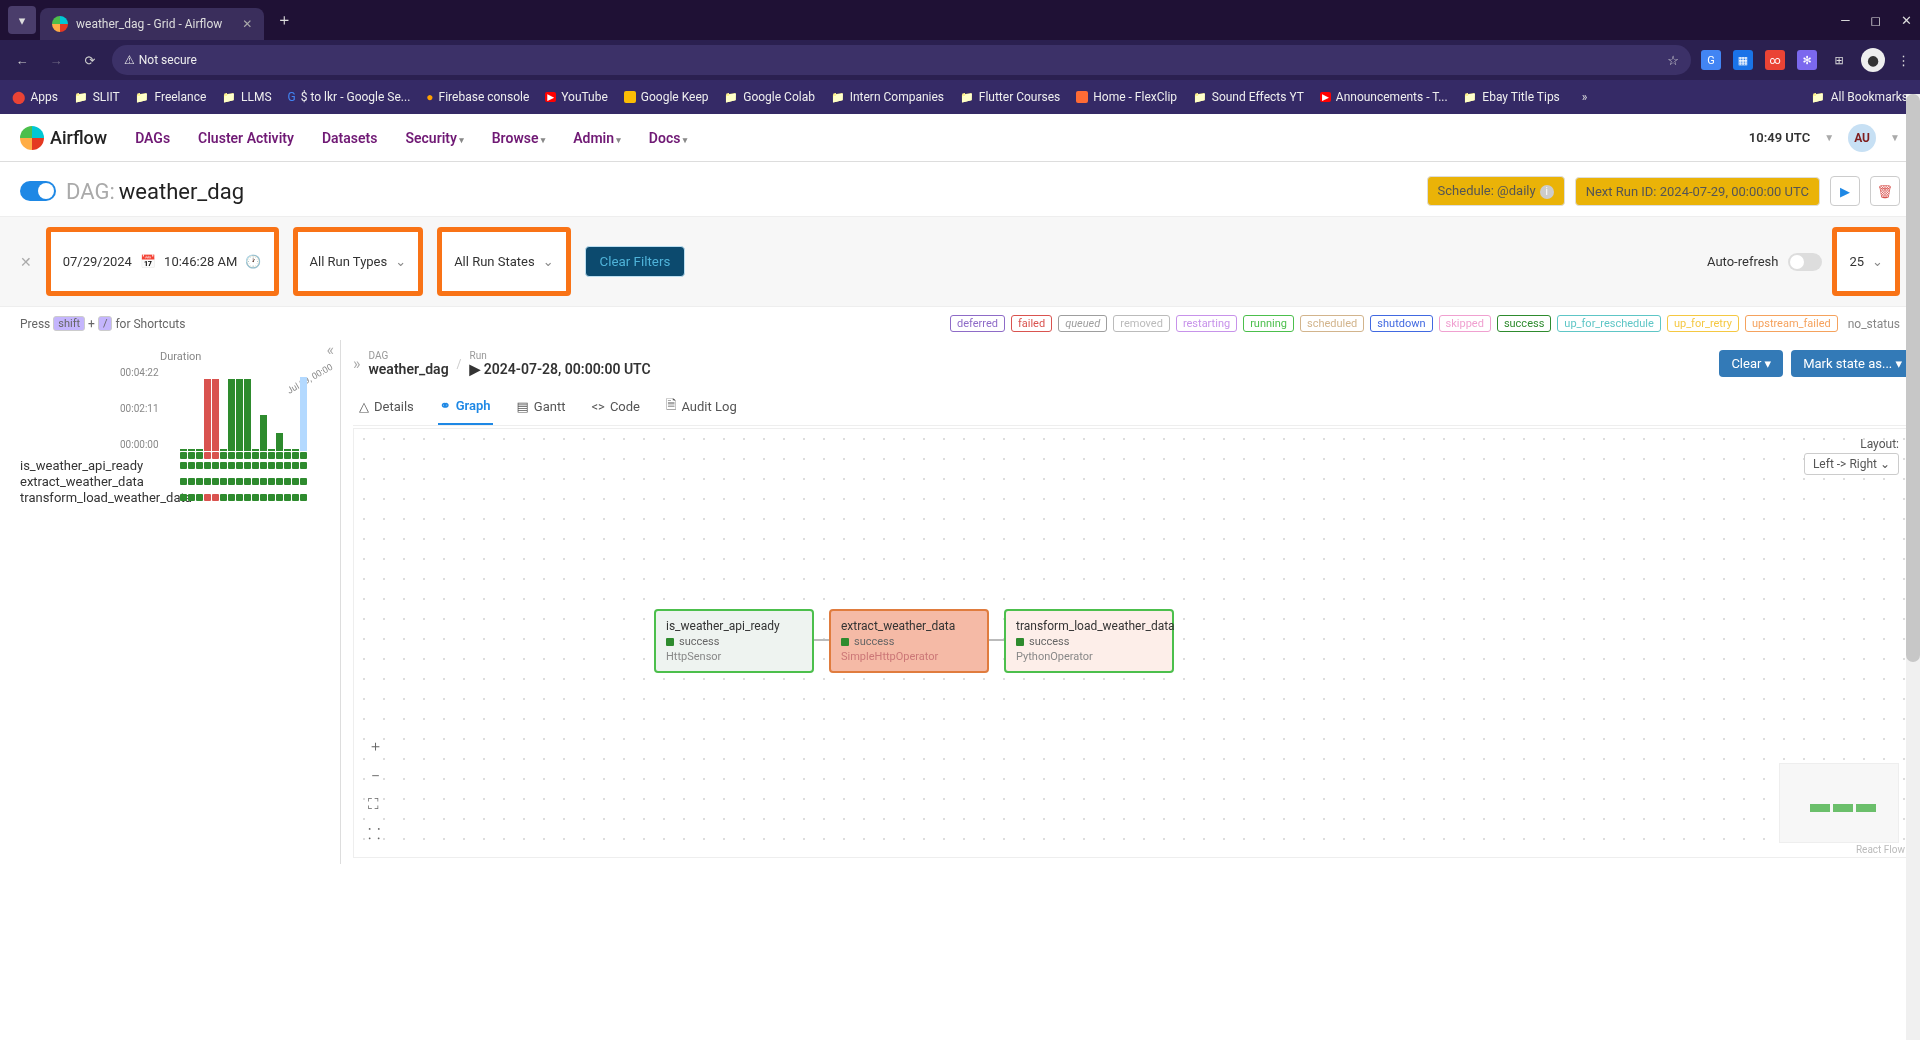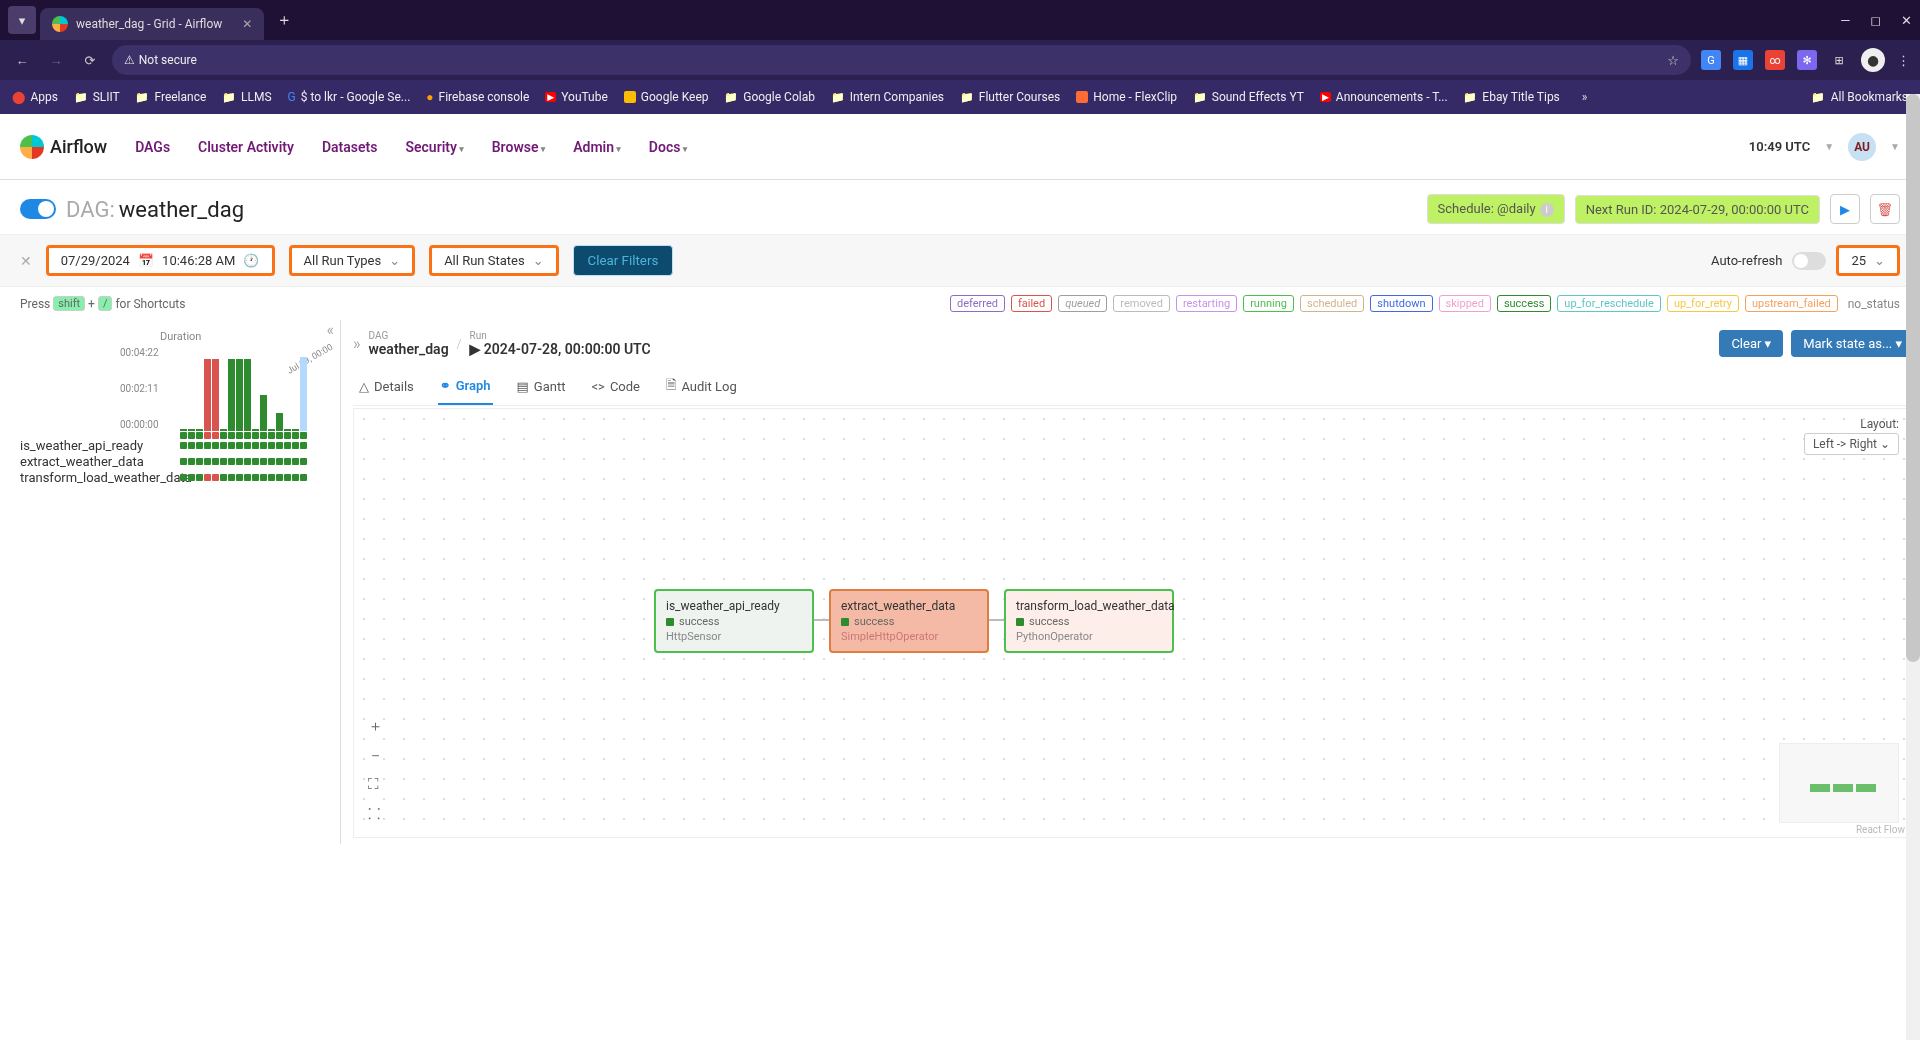--- a/index.html
+++ b/index.html
@@ -22,53 +22,53 @@
 .ext-icons { display:flex; gap:12px; align-items:center; }
 .ext-icon { width:20px; height:20px; border-radius:3px; display:flex; align-items:center; justify-content:center; font-size:11px;}
 .avatar-circle { width:24px; height:24px; border-radius:50%; background:#eee; color:#333; display:flex; align-items:center; justify-content:center; font-size:10px; font-weight:bold;}
 
 .bookmarks-bar { background: #352a66; height:34px; display:flex; align-items:center; padding:0 12px; gap:16px; color:#eee; font-size:12px; overflow:hidden;}
 .bm { display:flex; align-items:center; gap:5px; white-space:nowrap; cursor:pointer;}
 .folder-icon::before { content:"📁"; font-size:11px; filter: grayscale(0.3) brightness(1.4);}
 .all-bm { margin-left:auto; display:flex; gap:6px; align-items:center;}
 
 
-.af-header { height:66px; border-bottom:1px solid #ddd; display:flex; align-items:center; padding:0 20px; gap:28px; }
+.af-header { height:48px; border-bottom:1px solid #ddd; display:flex; align-items:center; padding:0 20px; gap:28px; }
 .af-logo { display:flex; align-items:center; gap:6px; font-weight:500; font-size:18px; color:#222;}
 .af-pinwheel { width:24px; height:24px; background: conic-gradient(#00c7d4 0 25%, #e43921 25% 50%, #ffad46 50% 75%, #4cbf4c 75% 100%); border-radius:50%; position:relative;}
 .af-nav { display:flex; gap:28px; }
 .af-nav-item { font-weight:600; color:#701a75; cursor:pointer; font-size:14px; }
 .caret::after { content:" ▾"; font-size:9px; color:#888; }
 .af-right { margin-left:auto; display:flex; align-items:center; gap:14px;}
 .user-badge { width:28px; height:28px; border-radius:50%; background:#c7e0f4; color:#7f1d1d; display:flex; align-items:center; justify-content:center; font-weight:700; font-size:12px;}
 
 
 .dag-title-row { padding:14px 20px 10px; display:flex; align-items:center; }
 .toggle { width:36px; height:20px; background:#1e88e5; border-radius:10px; position:relative; cursor:pointer;}
 .toggle::after{ content:""; position:absolute; width:16px; height:16px; background:#fff; border-radius:50%; top:2px; left:18px;}
 .dag-label { color:#aaa; font-size:22px; margin-left:10px;}
 .dag-name { color:#222; font-size:22px; font-weight:400; margin-left:4px;}
 .dag-right { margin-left:auto; display:flex; align-items:center; gap:10px;}
-.pill { background:#bef264; border:1px solid #ddd; border-radius:4px; padding:6px 10px; font-size:13px; color:#555;}
+.pill { background:#eab308; border:1px solid #ddd; border-radius:4px; padding:6px 10px; font-size:13px; color:#555;}
 .info-dot { display:inline-block; width:14px; height:14px; border-radius:50%; background:#ccc; color:#fff; text-align:center; font-size:10px; line-height:14px; margin-left:4px;}
 .play-btn { width:30px; height:30px; border:1px solid #ccc; border-radius:4px; display:flex; align-items:center; justify-content:center; color:#1e88e5; cursor:pointer;}
 .trash-btn { width:30px; height:30px; border:1px solid #ccc; border-radius:4px; display:flex; align-items:center; justify-content:center; color:#d9534f; cursor:pointer;}
 
 
 .filter-row { background:#f7f7f7; border-top:1px solid #eee; border-bottom:1px solid #eee; padding:10px 20px; display:flex; align-items:center; gap:14px;}
 .filter-x { color:#aaa; font-size:14px; cursor:pointer;}
-.filter-box { background:#fff; border:3px solid #f97316; border-radius:4px; padding:5px 12px; display:flex; align-items:center; gap:8px; font-size:13px;}
+.filter-box { background:#fff; border:5px solid #f97316; border-radius:4px; padding:22px 12px; display:flex; align-items:center; gap:8px; font-size:13px;}
 .clear-filters { border:1px solid #bcdff1; background:#0c4a6e; color:#4fb3d9; padding:7px 14px; border-radius:4px; cursor:pointer;}
 .filter-right { margin-left:auto; display:flex; align-items:center; gap:10px;}
 .switch-off { width:34px; height:18px; background:#ddd; border-radius:9px; position:relative;}
 .switch-off::after{content:""; position:absolute; width:14px; height:14px; background:#fff; border-radius:50%; top:2px; left:2px;}
 
 
 .status-row { padding:8px 20px; display:flex; align-items:center; font-size:12px; color:#666;}
-.kbd { background:#86efac; border:1px solid #ccc; border-radius:3px; padding:0 4px; font-size:11px;}
+.kbd { background:#c4b5fd; border:1px solid #ccc; border-radius:3px; padding:0 4px; font-size:11px;}
 .legend { margin-left:auto; display:flex; gap:6px; flex-wrap:wrap;}
 .leg { border:1px solid; border-radius:3px; padding:1px 6px; font-size:11px;}
 
 
 .main { display:flex; }
 .sidebar { width:340px; padding:10px 8px 10px 20px; position:relative;}
 .collapse-arrows { position:absolute; top:0; right:6px; color:#aaa; font-size:16px;}
 .dur-label { color:#888; font-size:11px; margin-left:140px;}
 .chart-area { position:relative; height:90px; margin-top:4px;}
 .y-tick { position:absolute; left:100px; font-size:10px; color:#888;}

